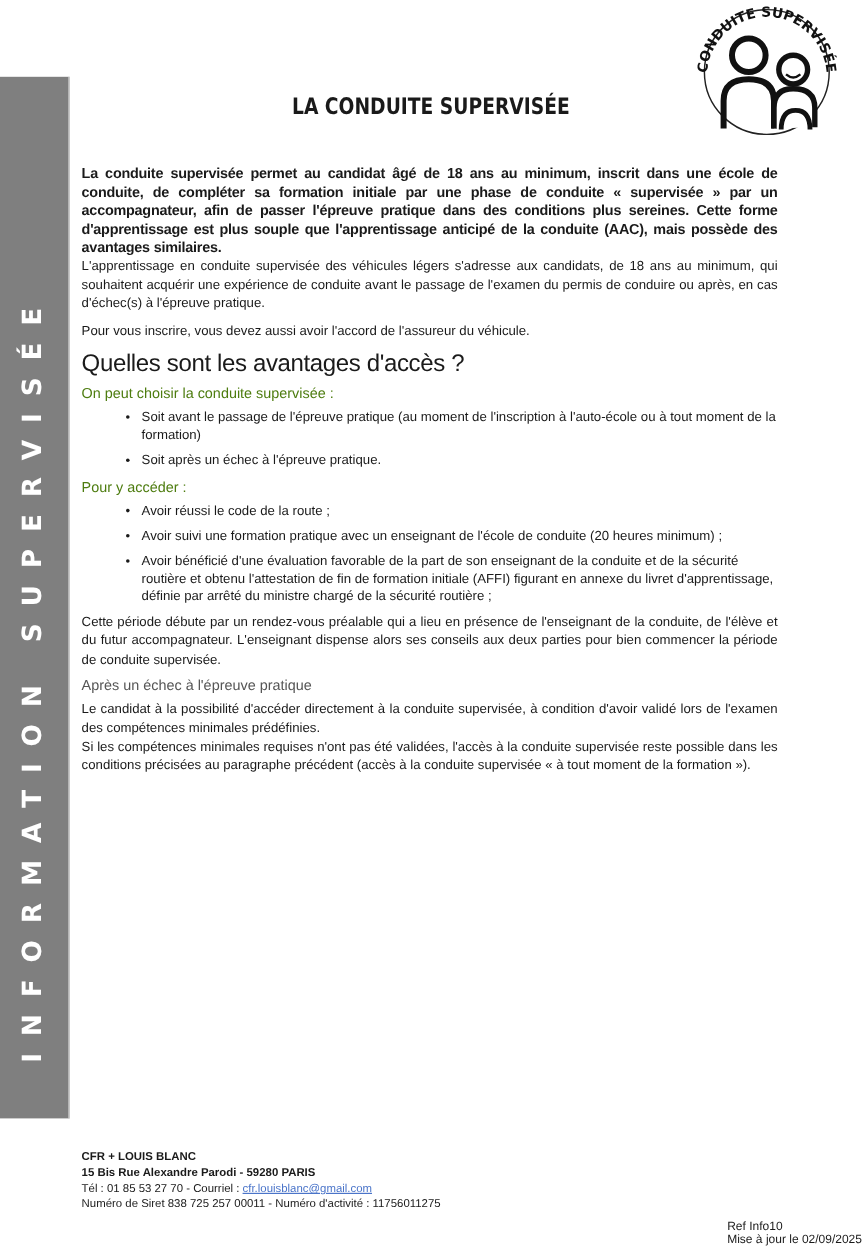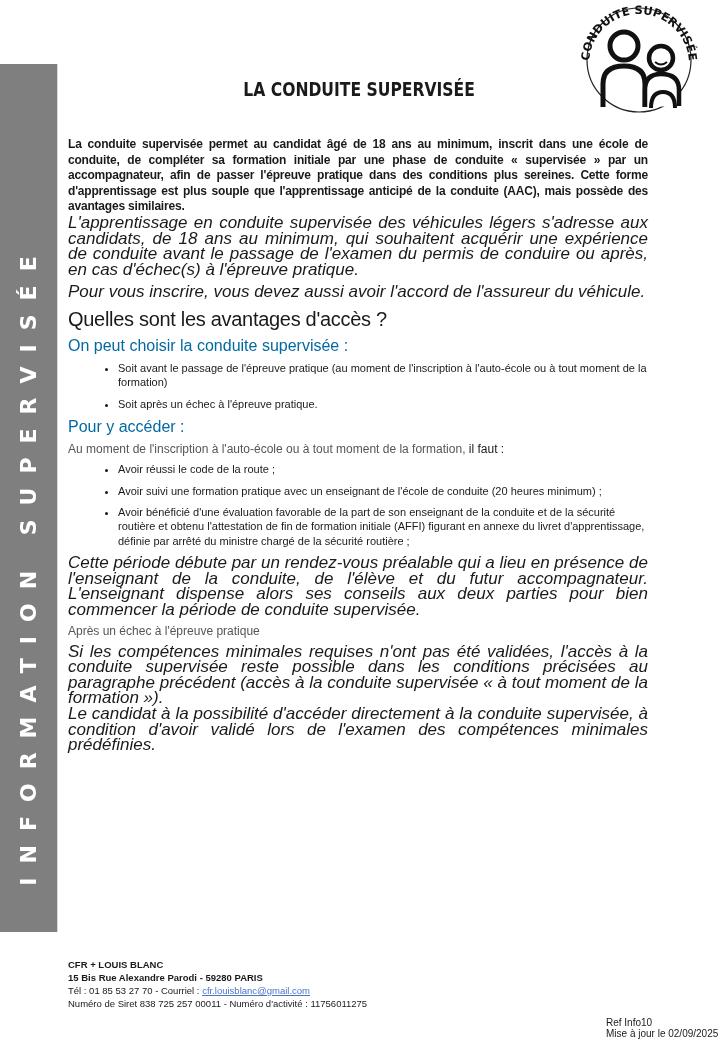--- a/index.html
+++ b/index.html
@@ -23,24 +23,24 @@
   }
   .title {
     position: absolute; left: 0; width: 719px; top: 78px; text-align: center;
     font-weight: bold; font-size: 19px; letter-spacing: 0px;
     transform: scaleX(0.82); transform-origin: 357px 0;
     font-family: "DejaVu Sans", sans-serif;
   }
   .content {
     position: absolute; left: 68px; top: 137px; width: 580px;
   }
-  .t { font-size: 17px; line-height: 15.6px; text-align: justify; margin: 0; transform-origin: 0 0; font-style: italic; }
+  .t { font-size: 11px; line-height: 15.6px; text-align: justify; margin: 0; transform-origin: 0 0; }
   .intro { font-weight: bold; font-size: 12px; line-height: 15.6px; text-align: justify; margin: 0; letter-spacing: -0.2px; }
   h2 { font-weight: normal; font-size: 20px; margin: 8px 0 6px 0; color: #1a1a1a; letter-spacing: -0.3px; }
-  .sub { color: #0369a1; font-size: 16px; margin: 4px 0 6px 0; }
+  .sub { color: #4d7c0f; font-size: 12px; margin: 4px 0 6px 0; }
   .sub-small { color: #555555; font-size: 12px; margin: 6px 0 6px 0; }
   .sub-small b { color: #1a1a1a; font-weight: normal; }
   ul { margin: 0; padding-left: 50px; }
   li { font-size: 11px; line-height: 14.4px; margin-bottom: 7px; color: #1a1a1a; }
   p { margin: 0 0 7px 0; }
   .footer { position: absolute; left: 68px; top: 958px; font-size: 9.5px; line-height: 13px; color: #1a1a1a; }
   .footer .b { font-weight: bold; }
   .footer a { color: #4a74c9; text-decoration: underline; }
   .ref { position: absolute; left: 606px; top: 1018px; font-size: 10px; line-height: 10.5px; color: #1a1a1a; }
 </style>
@@ -77,30 +77,29 @@
   <p class="t">L'apprentissage en conduite supervisée des véhicules légers s'adresse aux candidats, de 18 ans au minimum, qui souhaitent acquérir une expérience de conduite avant le passage de l'examen du permis de conduire ou après, en cas d'échec(s) à l'épreuve pratique.</p>
   <p class="t" style="margin-top:7px">Pour vous inscrire, vous devez aussi avoir l'accord de l'assureur du véhicule.</p>
 
   <h2>Quelles sont les avantages d'accès ?</h2>
   <div class="sub">On peut choisir la conduite supervisée :</div>
   <ul>
     <li>Soit avant le passage de l'épreuve pratique (au moment de l'inscription à l'auto-école ou à tout moment de la formation)</li>
     <li>Soit après un échec à l'épreuve pratique.</li>
   </ul>
   <div class="sub">Pour y accéder :</div>
-  <div class="sub-small"><span>Au moment de l'inscription à l'auto-école ou à tout moment de la formation,</span><b> il faut :</b></div>
   <ul>
     <li>Avoir réussi le code de la route ;</li>
     <li>Avoir suivi une formation pratique avec un enseignant de l'école de conduite (20 heures minimum) ;</li>
     <li>Avoir bénéficié d'une évaluation favorable de la part de son enseignant de la conduite et de la sécurité routière et obtenu l'attestation de fin de formation initiale (AFFI) figurant en annexe du livret d'apprentissage, définie par arrêté du ministre chargé de la sécurité routière ;</li>
   </ul>
   <p class="t">Cette période débute par un rendez-vous préalable qui a lieu en présence de l'enseignant de la conduite, de l'élève et du futur accompagnateur. L'enseignant dispense alors ses conseils aux deux parties pour bien commencer la période de conduite supervisée.</p>
   <div class="sub-small">Après un échec à l'épreuve pratique</div>
+  <p class="t">Le candidat à la possibilité d'accéder directement à la conduite supervisée, à condition d'avoir validé lors de l'examen des compétences minimales prédéfinies.</p>
   <p class="t">Si les compétences minimales requises n'ont pas été validées, l'accès à la conduite supervisée reste possible dans les conditions précisées au paragraphe précédent (accès à la conduite supervisée « à tout moment de la formation »).</p>
-  <p class="t">Le candidat à la possibilité d'accéder directement à la conduite supervisée, à condition d'avoir validé lors de l'examen des compétences minimales prédéfinies.</p>
 </div>
 
 <div class="footer">
   <div class="b">CFR + LOUIS BLANC</div>
   <div class="b">15 Bis Rue Alexandre Parodi - 59280 PARIS</div>
   <div><span>Tél : 01 85 53 27 70 - Courriel : </span><a>cfr.louisblanc@gmail.com</a></div>
   <div>Numéro de Siret 838 725 257 00011 - Numéro d'activité : 11756011275</div>
 </div>
 
 <div class="ref">

